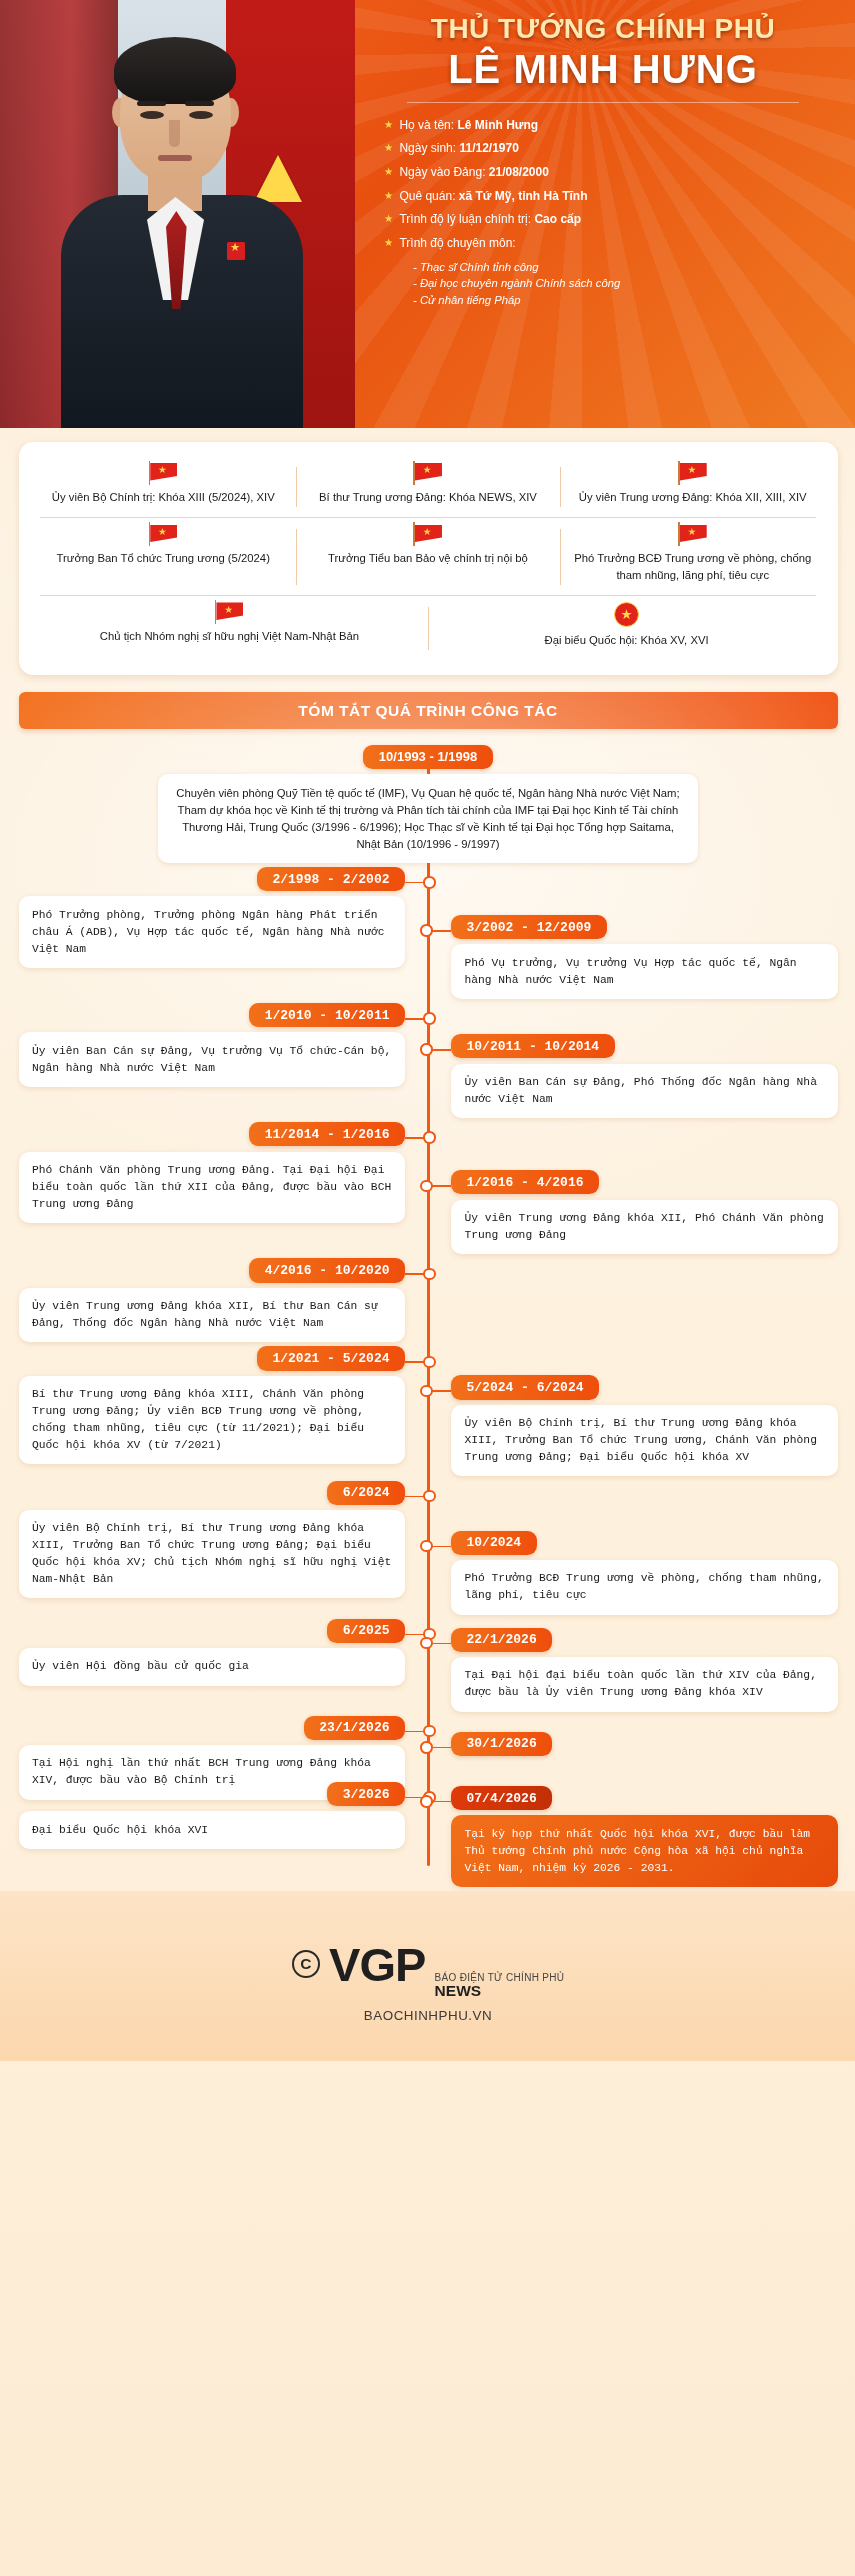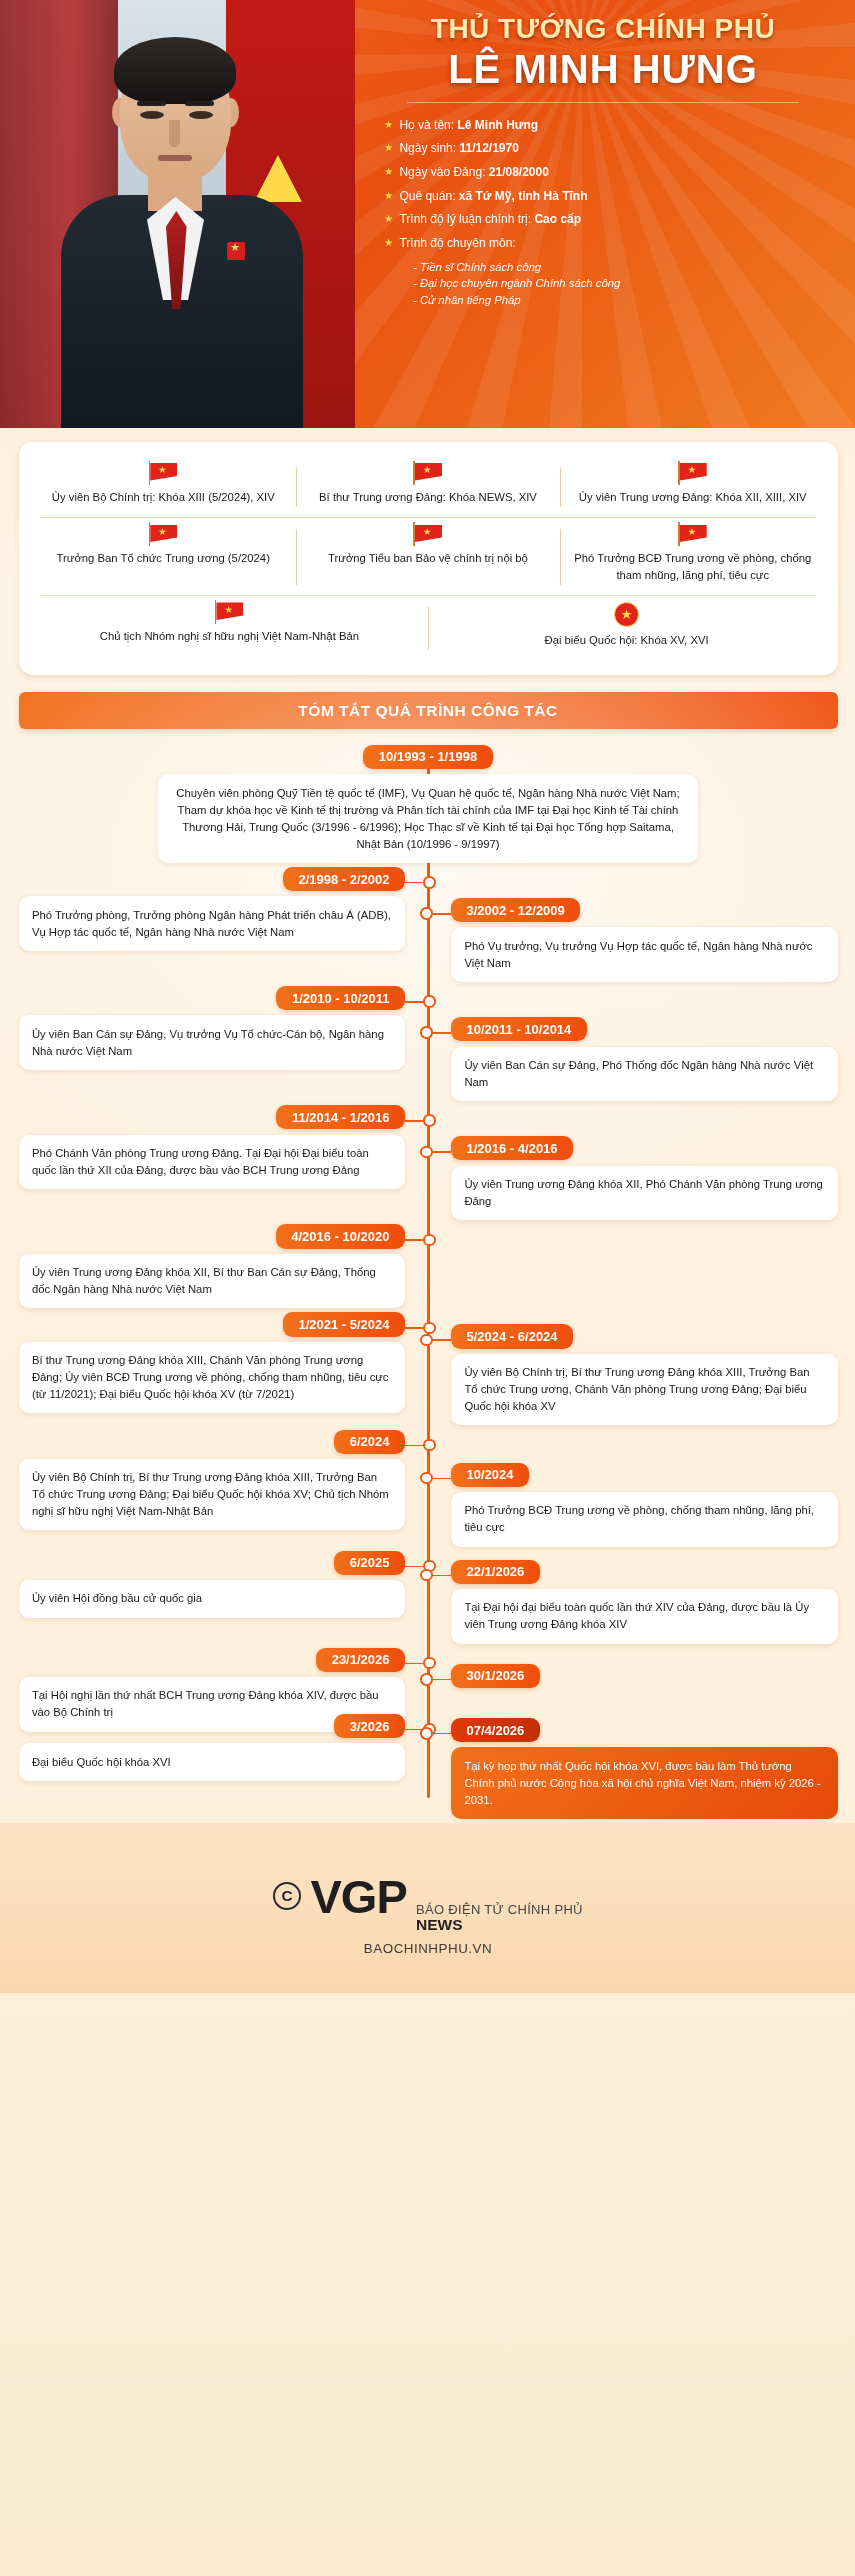--- a/index.html
+++ b/index.html
@@ -133,21 +133,21 @@
   }
   .section-title span { color:#fff; font-size: 15.5px; font-weight: bold; letter-spacing: 0.5px; }
 
   
   .timeline { position: relative; margin: 15.5px 18.5px 0; }
   .tl-line {
     position:absolute; left: 50%; top: 0; bottom: 20.6px; width: 3.1px;
     margin-left:-1.5px; background:#f05a14; border-radius:1.5px;
   }
   .tl-row { position: relative; display:flex; margin-bottom: 4.1px; min-height: 46px; }
-  .tl-half { width: 50%; position: relative; }
+  .tl-half { width: 50%; position: relative; font-family: Liberation Mono, monospace; }
   .tl-half.left { padding-right: 23px; }
   .tl-half.right { padding-left: 23px; margin-left: auto; }
   .tl-badge {
     display:inline-block; color:#fff; font-size: 13px; font-weight: bold;
     background: linear-gradient(90deg,#f2701a,#ef4e0c);
     padding: 4.6px 15.5px; border-radius: 9.3px;
     box-shadow: 0 1.5px 4.1px rgba(200,90,20,.28);
   }
   .tl-card {
     background:#fff; border-radius: 10.3px; margin-top: 5.2px;
@@ -189,21 +189,21 @@
     display:flex; flex-direction:column; align-items:center; justify-content:center;
     gap: 5.2px;
   }
   .logo-row { display:flex; align-items:center; gap: 9.3px; }
   .c-mark {
     width: 28px; height: 28px; border:2.1px solid #2a2a2a; border-radius:50%;
     display:flex;align-items:center;justify-content:center;font-size:15.5px;font-weight:bold;color:#2a2a2a;
   }
   .vgp { font-size: 47px; font-weight: bold; color:#1f1f1f; letter-spacing: -1px; }
   .vgp-sub { display:flex; flex-direction:column; line-height: 1.05; }
-  .vgp-sub .s1 { font-size: 13px; color:#444; letter-spacing:0.3px;margin-top:43px;}
+  .vgp-sub .s1 { font-size: 10px; color:#444; letter-spacing:0.3px;margin-top:43px;}
   .vgp-sub .s2 { font-size: 15.5px; font-weight:bold; color:#1f1f1f; }
   .site { font-size: 13.4px; color:#3a3a3a; letter-spacing: 0.5px; margin-top: 3.1px;}
 </style>
 </head>
 <body>
 
 <div class="page">
   <div class="bg-arc"></div>
 
   <div class="header">
@@ -270,21 +270,21 @@
             <b>Cao cấp</b>
           </span>
         </div>
         <div class="h-item">
           <span class="h-star">★</span>
           <span class="h-item-text">
             <span>Trình độ chuyên môn:</span>
           </span>
         </div>
         <div class="h-sub">
-          <div>- Tiền sĩ Chính sách công</div>
+          <div>- Thạc sĩ Chính tỉnh công</div>
           <div>- Đại học chuyên ngành Chính sách công</div>
           <div>- Cử nhân tiếng Pháp</div>
         </div>
       </div>
     </div>
   </div>
 
   <div class="positions">
     <div class="pos-row">
       <div class="pos-cell">

